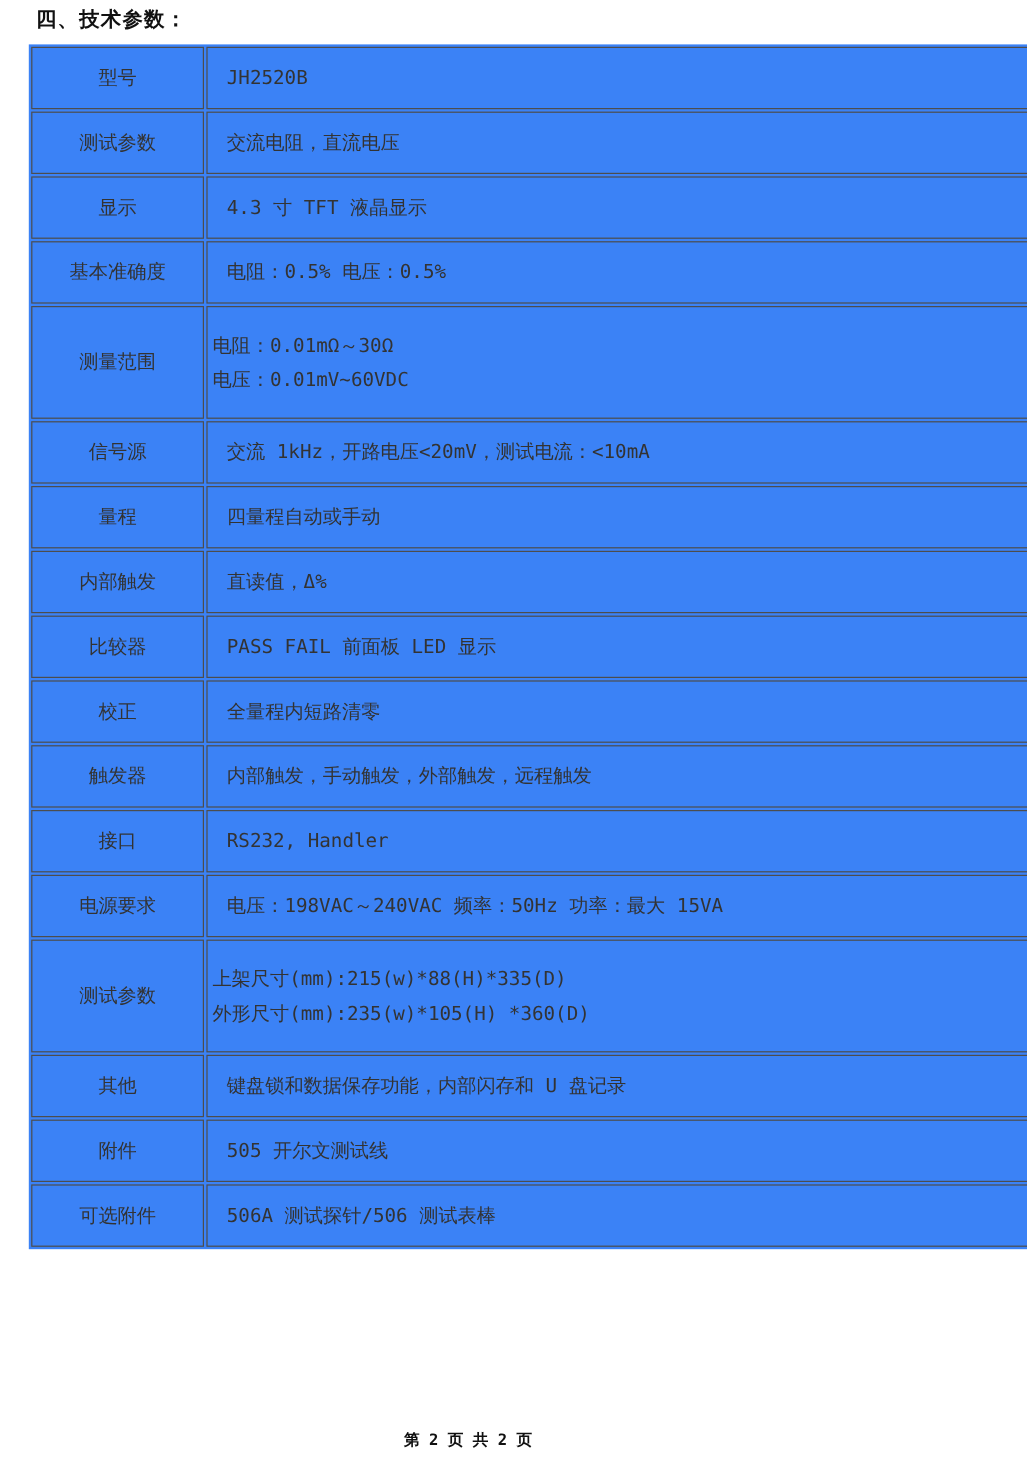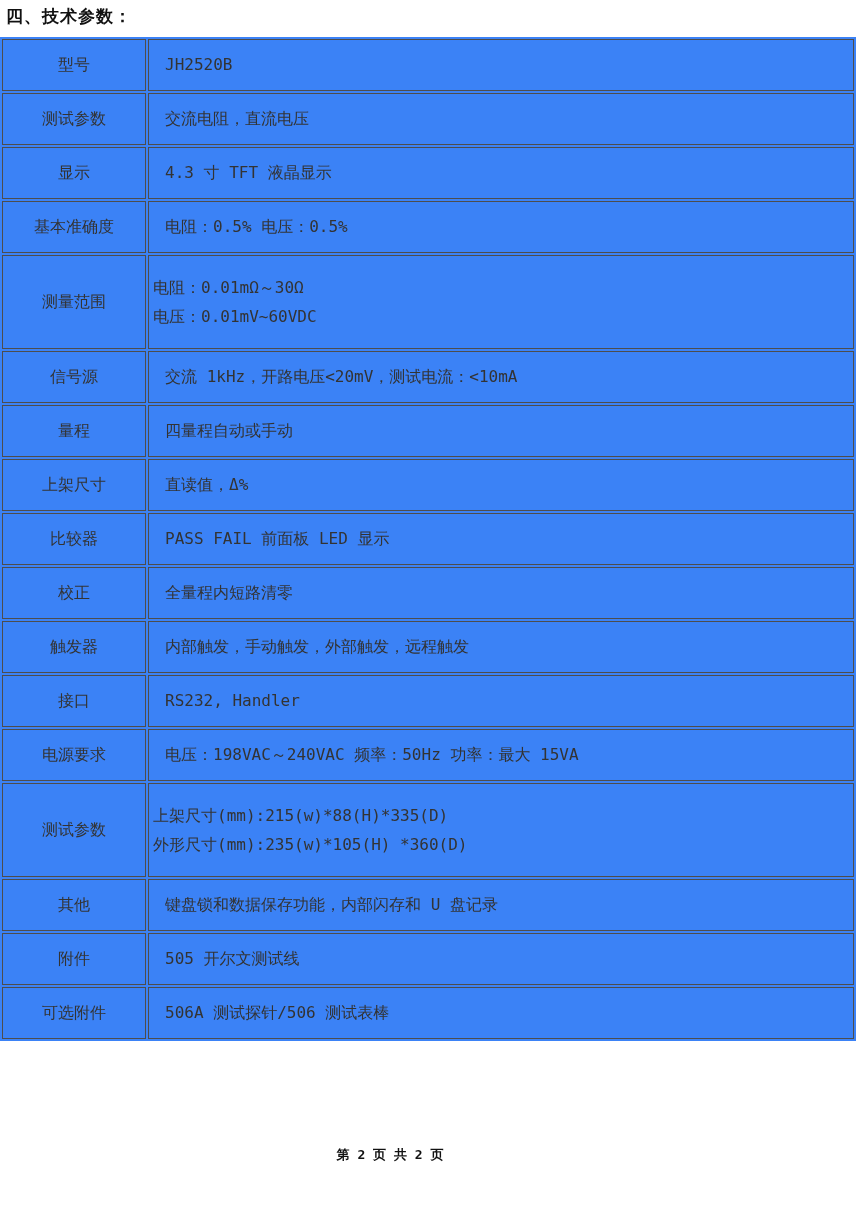--- a/index.html
+++ b/index.html
@@ -10,20 +10,21 @@
   body {
     width: 856px;
     height: 1215px;
     position: relative;
     overflow: hidden;
     font-family: "DejaVu Sans Mono", "DejaVu Sans", monospace;
     color: var(--text-color, #333333);
   }
   .page {
     padding-top: 5px;
+    padding-left: 24px;
   }
   .doc-title {
     font-size: 17px;
     font-weight: bold;
     color: #111111;
     margin: 0 0 9px 6px;
     letter-spacing: 1px;
   }
   table.spec-table {
     width: 856px;
@@ -51,21 +52,21 @@
   tr.row-tall td { height: 92px; }
   td.value p {
     margin: 12px;
     line-height: 22px;
   }
   tr.row-tall td.value p {
     margin: 7px 0;
   }
   .page-footer {
     position: absolute;
-    top: 1146px;
+    top: 1191px;
     left: 0;
     width: 780px;
     text-align: center;
     font-size: 13px;
     font-weight: bold;
     color: #111111;
   }
 </style>
 </head>
 <body>
@@ -112,21 +113,21 @@
             <p>交流 1kHz，开路电压&lt;20mV，测试电流：&lt;10mA</p>
           </td>
         </tr>
         <tr class="row">
           <td class="param">量程</td>
           <td class="value">
             <p>四量程自动或手动</p>
           </td>
         </tr>
         <tr class="row">
-          <td class="param">上架尺寸</td>
+          <td class="param">内部触发</td>
           <td class="value">
             <p>直读值，Δ%</p>
           </td>
         </tr>
         <tr class="row">
           <td class="param">比较器</td>
           <td class="value">
             <p>PASS FAIL 前面板 LED 显示</p>
           </td>
         </tr>

